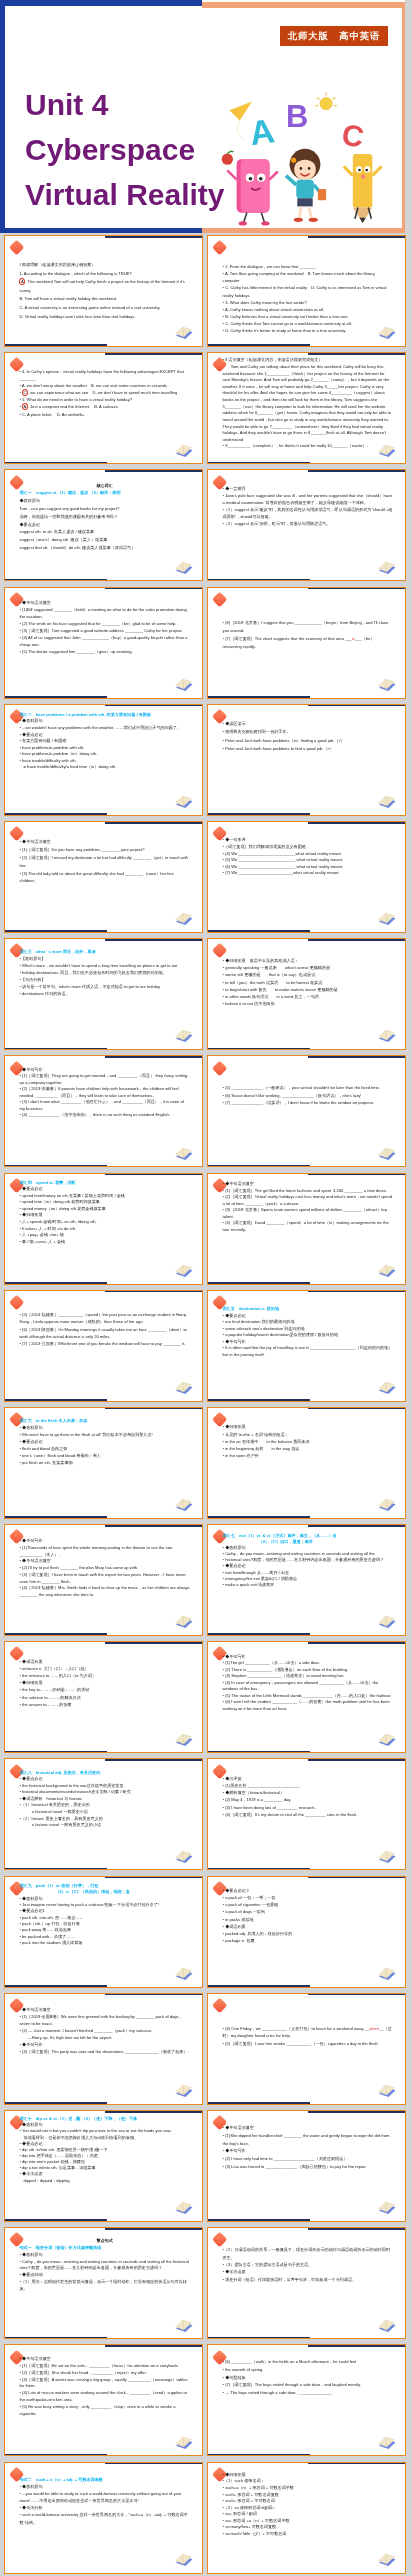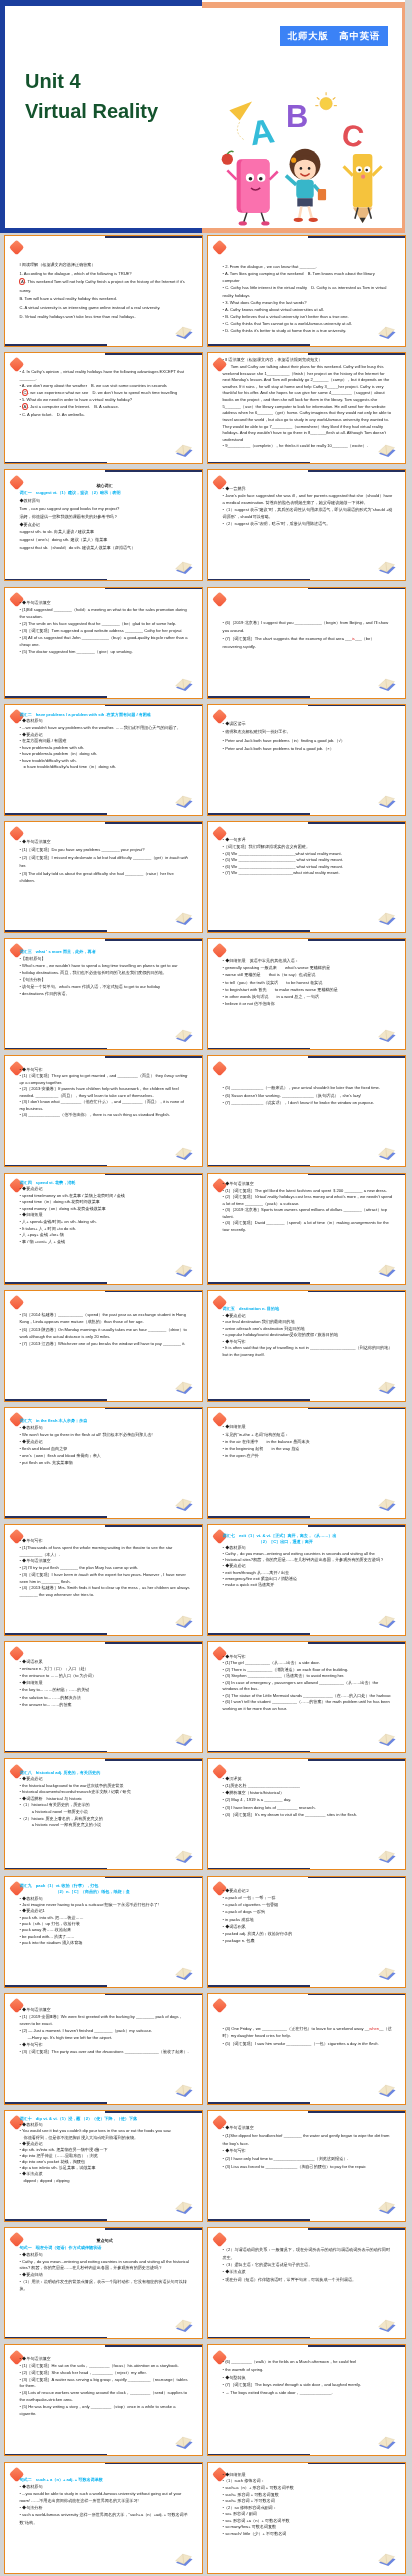--- a/index.html
+++ b/index.html
@@ -5,22 +5,22 @@
   html,body{margin:0;padding:0;}
   body{width:412px;height:3405px;background:#d4d4d4;position:relative;font-family:"Liberation Sans",sans-serif;}
   
   .hero{position:relative;width:405px;height:233px;background:#ffffff;overflow:hidden;}
   .hero-top-navy{position:absolute;top:0;left:0;width:202px;height:6.2px;background:#1b3e9e;}
   .hero-top-salmon{position:absolute;top:1.5px;left:202px;width:203px;height:6.2px;background:#f2a478;}
   .hero-left{position:absolute;top:0;left:0;width:4.6px;height:233px;background:#1b3e9e;}
   .hero-right{position:absolute;top:1.5px;right:0;width:2.6px;height:231px;background:#f2a478;}
   .hero-bottom-navy{position:absolute;bottom:0;left:0;width:202px;height:4.6px;background:#1b3e9e;}
   .hero-bottom-salmon{position:absolute;bottom:0;left:202px;width:203px;height:4.6px;background:#f2a478;}
-  .badge{position:absolute;top:26px;right:17.5px;background:#3b82f6;color:#fff;font-weight:bold;font-size:9.3px;padding:3.6px 7.2px;letter-spacing:1px;}
-  .hero-title{position:absolute;left:25px;top:66px;color:#14532d;font-size:20px;font-weight:bold;line-height:1.5;}
+  .badge{position:absolute;top:26px;right:17.5px;background:#c2410c;color:#fff;font-weight:bold;font-size:9.3px;padding:3.6px 7.2px;letter-spacing:1px;}
+  .hero-title{position:absolute;left:25px;top:82px;color:#701a75;font-size:30px;font-weight:bold;line-height:1.5;}
   .illus{position:absolute;right:15.5px;top:82px;}
   
   .grid{position:absolute;top:235px;left:4.1px;width:404px;display:grid;grid-template-columns:199px 199px;grid-auto-rows:112px;column-gap:4.1px;row-gap:5.2px;}
   .slide{position:relative;background:#ffffff;border:1px solid #e8881f;box-sizing:border-box;overflow:hidden;}
   .slide .nav-top{position:absolute;top:-1px;right:-1px;width:50%;height:2.6px;background:#25305e;}
   .slide .nav-bottom{position:absolute;bottom:-1px;left:-1px;width:52%;height:2.6px;background:#25305e;}
   .diamond{position:absolute;top:6.2px;left:6.2px;width:11.3px;height:11.3px;background:linear-gradient(135deg,#fb8a63,#f25335);border-radius:2.6px;transform:rotate(45deg);}
   .content{position:relative;padding:0 12.4px 2.1px 14.4px;font-size:4.1px;color:#1a1a1a;}
   .line{margin:0;}
   .line.h{color:#00b0f0;font-weight:bold;}
@@ -36,20 +36,21 @@
 <div class="hero">
   <div class="hero-top-navy"></div>
   <div class="hero-top-salmon"></div>
   <div class="hero-left"></div>
   <div class="hero-right"></div>
   <div class="hero-bottom-navy"></div>
   <div class="hero-bottom-salmon"></div>
   <div class="badge">北师大版　高中英语</div>
   <div class="hero-title">
     <div>Unit 4</div>
+    <div>Cyberspace</div>
     <div>Virtual Reality</div>
   </div>
   <svg class="illus" width="170" height="144" viewBox="0 0 330 280">
     <polygon points="18,55 62,38 38,75" fill="#f5c23c"></polygon>
     <path d="M38 78 q-12 20 8 34" stroke="#e0b84a" stroke-dasharray="4 3" fill="none"></path>
     <circle cx="14" cy="150" r="11" fill="#d94436"></circle>
       <path d="M14 140 q6 -8 12 -4" stroke="#4a8f3c" stroke-width="3" fill="none"></path>
     <text x="58" y="120" font-size="66" font-weight="bold" fill="#35bcd9" transform="rotate(-8 80 100)">A</text>
     <text x="128" y="88" font-size="60" font-weight="bold" fill="#8d5bd3">B</text>
     <circle cx="206" cy="42" r="12" fill="#f7cf45" stroke="#f0b73c"></circle>

